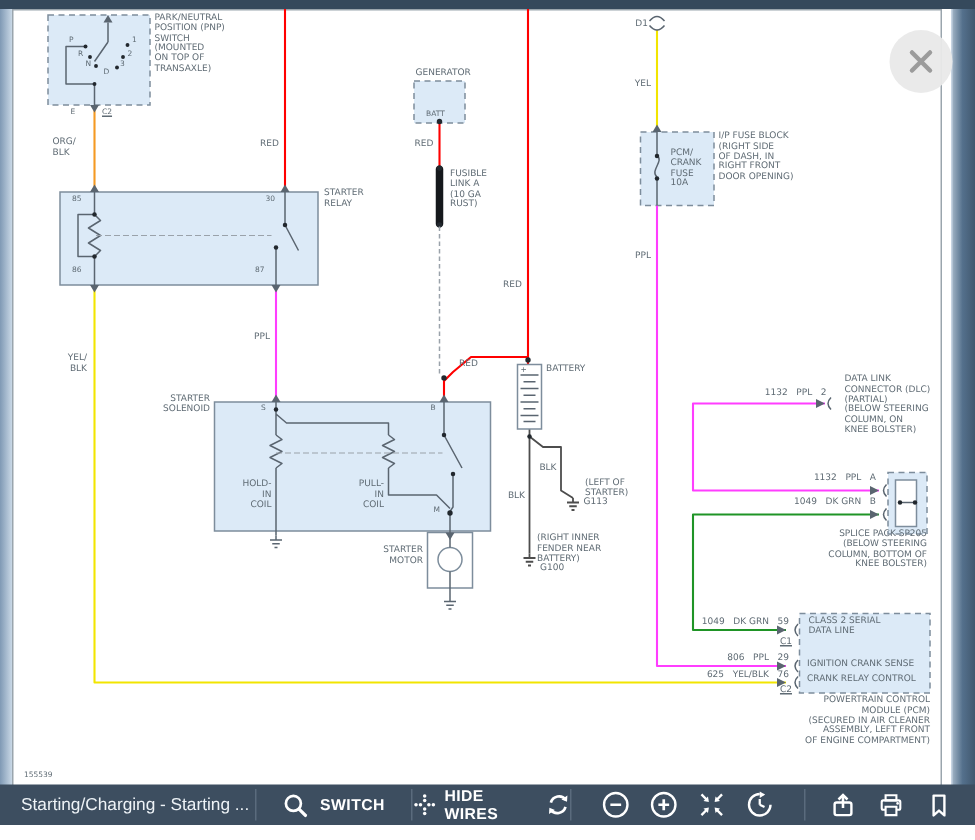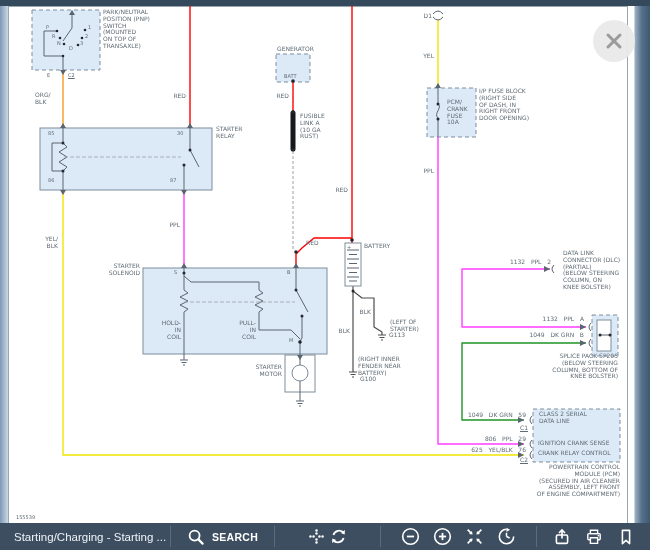--- a/index.html
+++ b/index.html
@@ -282,37 +282,38 @@
         <circle cx="9" cy="5.2" r="1" fill="#fff"></circle>
       </svg>
     </div>
     <div class="tdiv"></div>
 
     <div class="tgroup tg-search">
       <svg class="ic" width="18" height="18" viewBox="0 0 18 18">
         <circle cx="7.6" cy="7.6" r="5" stroke="#fff" stroke-width="1.8" fill="none"></circle>
         <line x1="11.4" y1="11.4" x2="15.6" y2="15.6" stroke="#fff" stroke-width="2.2" stroke-linecap="round"></line>
       </svg>
-      <span class="tlabel">SEARCH</span>
+      <span class="tlabel">SWITCH</span>
     </div>
     <div class="tdiv"></div>
 
     <div class="tgroup tg-wires">
       <svg class="ic" width="17" height="17" viewBox="0 0 18 18">
         <g fill="#fff">
           <circle cx="9" cy="2.6" r="1.3"></circle>
             <circle cx="9" cy="5.9" r="1.3"></circle>
           <circle cx="2.6" cy="9" r="1.3"></circle>
             <circle cx="5.9" cy="9" r="1.3"></circle>
           <circle cx="12.1" cy="9" r="1.3"></circle>
             <circle cx="15.4" cy="9" r="1.3"></circle>
           <circle cx="9" cy="12.1" r="1.3"></circle>
             <circle cx="9" cy="15.4" r="1.3"></circle>
         </g>
       </svg>
+      <span class="tlabel">HIDE WIRES</span>
       <svg class="ic" width="17" height="17" viewBox="0 0 18 18">
         <path d="M14.6,5.2 A6.3,6.3 0 0 0 3.6,7.4" stroke="#fff" stroke-width="1.8" fill="none"></path>
         <polygon points="15.8,2.2 15.5,6.8 11.4,5.2" fill="#fff"></polygon>
         <path d="M3.4,12.8 A6.3,6.3 0 0 0 14.4,10.6" stroke="#fff" stroke-width="1.8" fill="none"></path>
         <polygon points="2.2,15.8 2.5,11.2 6.6,12.8" fill="#fff"></polygon>
       </svg>
     </div>
     <div class="tdiv"></div>
 
     <div class="tgroup tg-zoom">

